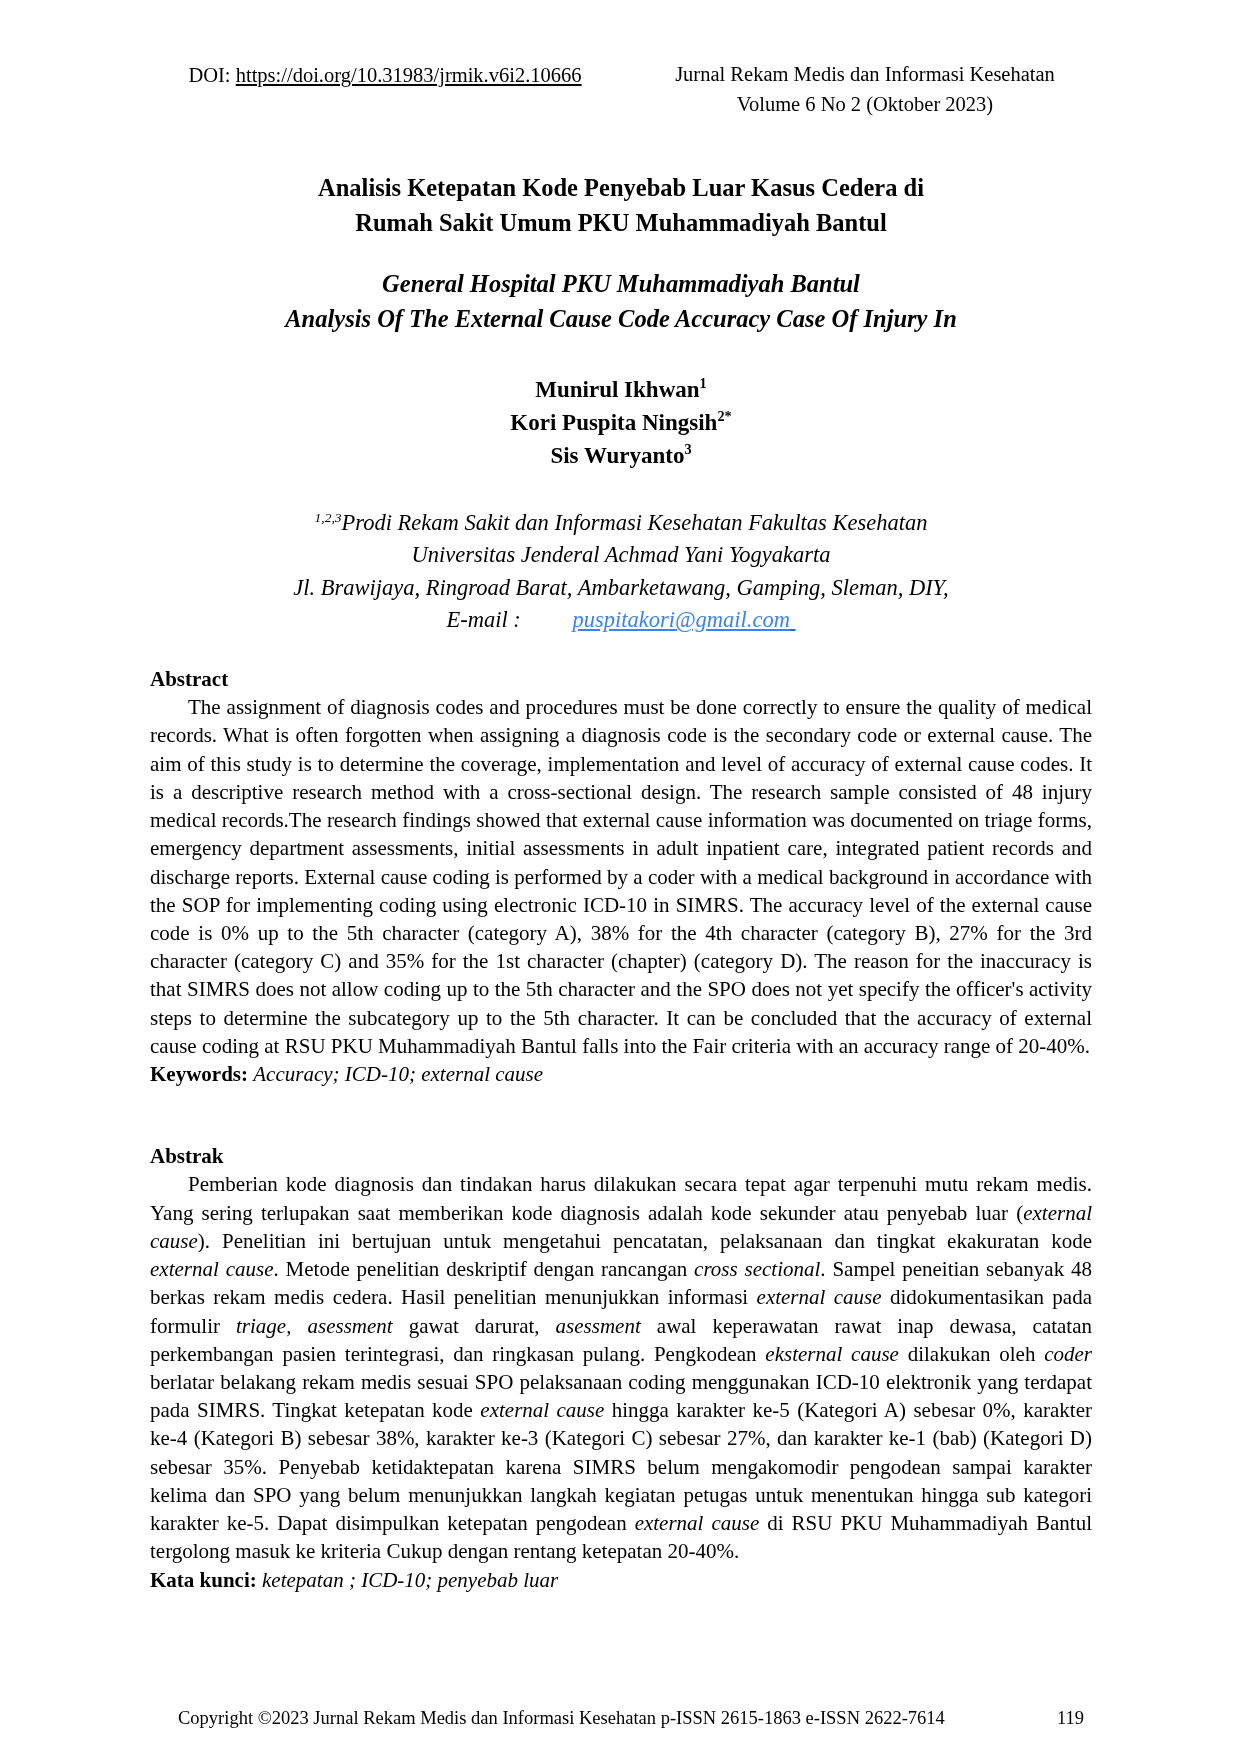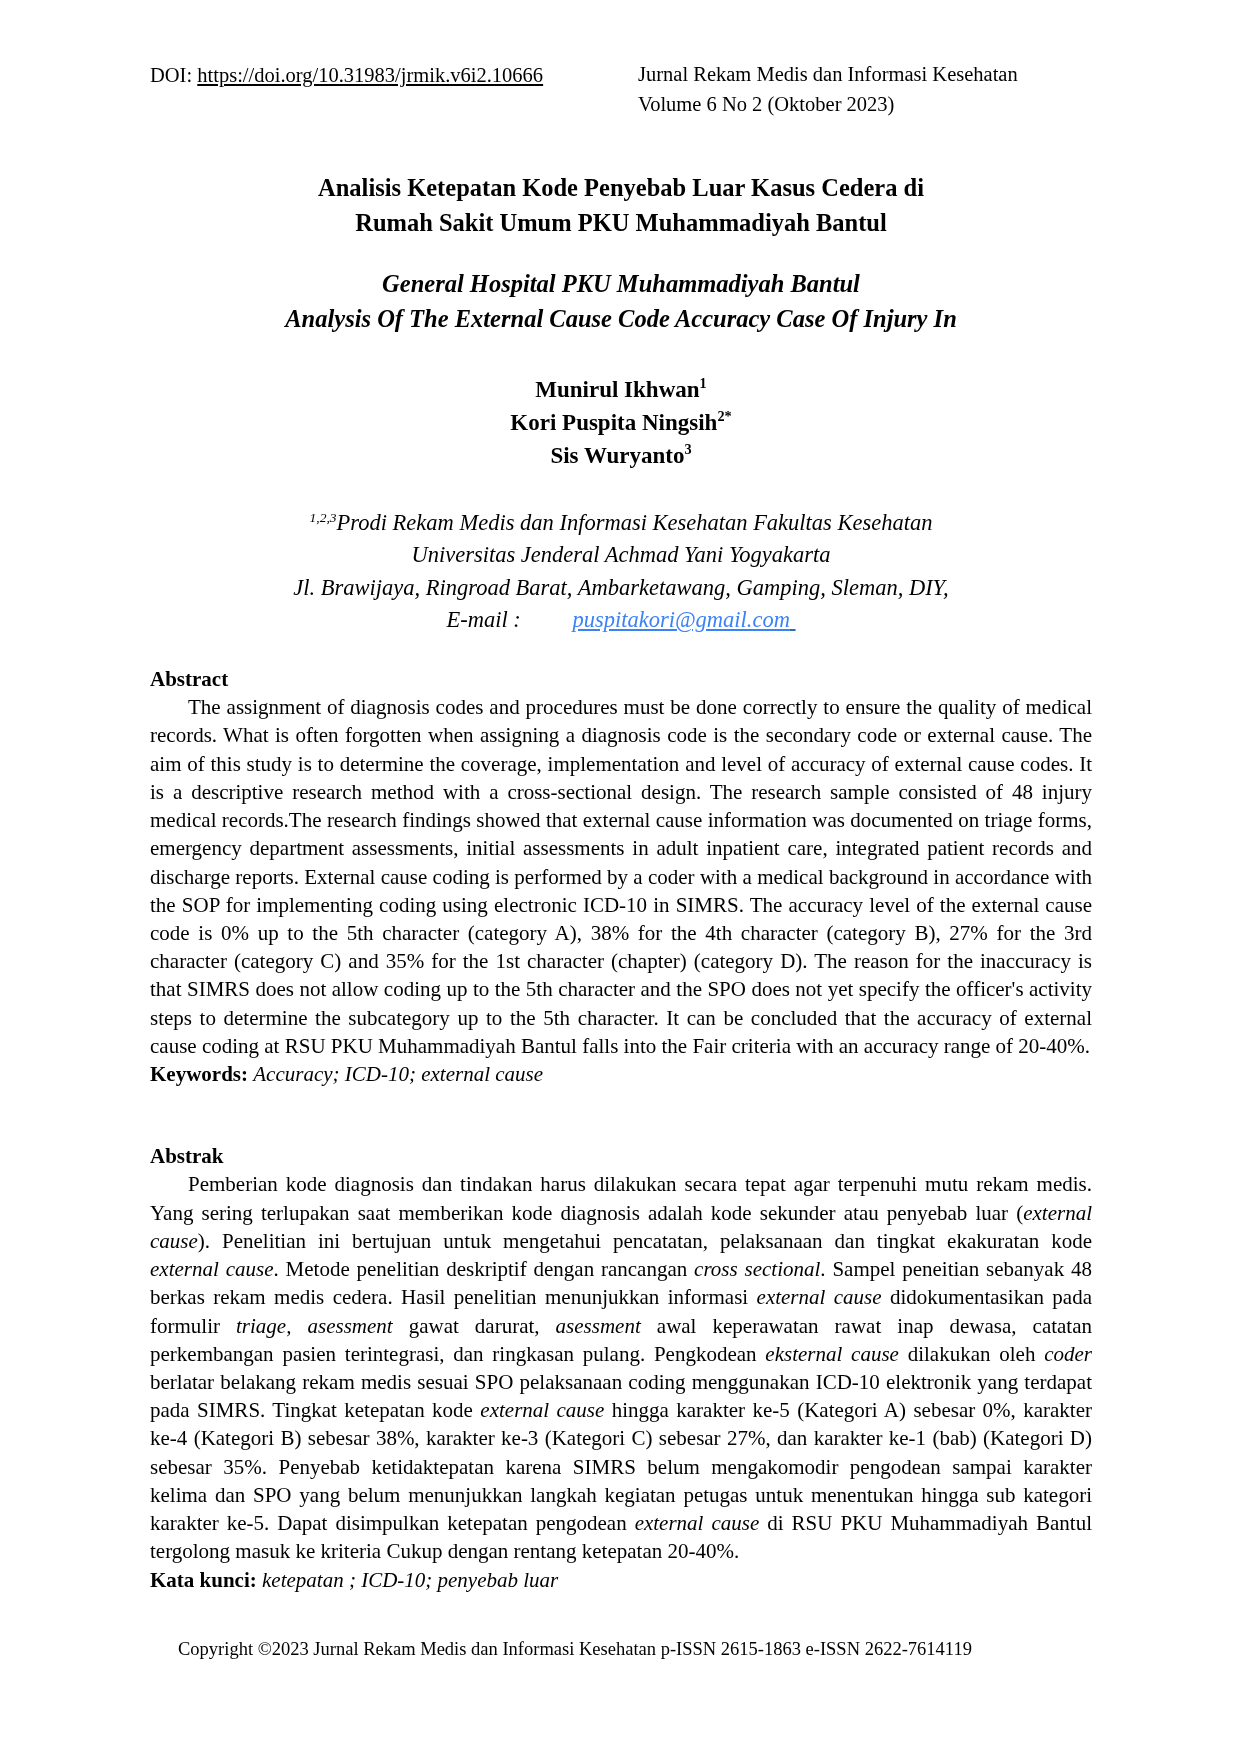--- a/index.html
+++ b/index.html
@@ -25,20 +25,21 @@
     width: 942px;
   }
 
   
   .runhead {
     display: flex;
     justify-content: flex-start;
     align-items: flex-start;
     font-size: 20.5px;
     line-height: 1.45;
+    text-align: center;
   }
   .runhead-left {
     width: 470px;
     padding-top: 1px;
   }
   .runhead-left .doi-url {
     text-decoration: underline;
   }
   .runhead-right {
     flex: 1;
@@ -112,23 +113,24 @@
     margin-top: 0px;
   }
   .kw b { font-weight: bold; }
   .kw i { font-style: italic; }
   .gap-md { height: 26px; }
 
   
   .footer {
     position: absolute;
     left: 150px;
-    top: 1639px;
+    top: 1708px;
     width: 942px;
     display: flex;
+    justify-content: space-between;
     align-items: baseline;
     font-size: 18.5px;
   }
   .footer-left { padding-left: 28px; }
   .footer-right { padding-right: 8px; }
   i.it { font-style: italic; }
 </style>
 </head>
 <body>
 
@@ -155,21 +157,21 @@
       <div>Analysis Of The External Cause Code Accuracy Case Of Injury In</div>
     </div>
 
     <div class="authors">
       <div><span>Munirul Ikhwan</span><sup>1</sup></div>
       <div><span>Kori Puspita Ningsih</span><sup>2*</sup></div>
       <div><span>Sis Wuryanto</span><sup>3</sup></div>
     </div>
 
     <div class="affiliation">
-      <div><sup>1,2,3</sup><span>Prodi Rekam Medis dan Informasi Kesehatan Fakultas Kesehatan</span></div>
+      <div><sup>1,2,3</sup><span>Prodi Rekam Sakit dan Informasi Kesehatan Fakultas Kesehatan</span></div>
       <div>Universitas Jenderal Achmad Yani Yogyakarta</div>
       <div>Jl. Brawijaya, Ringroad Barat, Ambarketawang, Gamping, Sleman, DIY,</div>
       <div class="email-line"><span>E-mail : </span><a class="email-link" href="#">puspitakori@gmail.com</a><span class="email-tail">&nbsp;</span></div>
     </div>
 
     <div class="section-head">Abstract</div>
     <div class="abs-body">The assignment of diagnosis codes and procedures must be done correctly to ensure the quality of medical records. What is often forgotten when assigning a diagnosis code is the secondary code or external cause. The aim of this study is to determine the coverage, implementation and level of accuracy of external cause codes. It is a descriptive research method with a cross-sectional design. The research sample consisted of 48 injury medical records.The research findings showed that external cause information was documented on triage forms, emergency department assessments, initial assessments in adult inpatient care, integrated patient records and discharge reports. External cause coding is performed by a coder with a medical background in accordance with the SOP for implementing coding using electronic ICD-10 in SIMRS. The accuracy level of the external cause code is 0% up to the 5th character (category A), 38% for the 4th character (category B), 27% for the 3rd character (category C) and 35% for the 1st character (chapter) (category D). The reason for the inaccuracy is that SIMRS does not allow coding up to the 5th character and the SPO does not yet specify the officer's activity steps to determine the subcategory up to the 5th character. It can be concluded that the accuracy of external cause coding at RSU PKU Muhammadiyah Bantul falls into the Fair criteria with an accuracy range of 20-40%.</div>
     <div class="kw"><b>Keywords:</b> <i>Accuracy; ICD-10; external cause</i></div>
 
     <div class="gap-md"></div>

